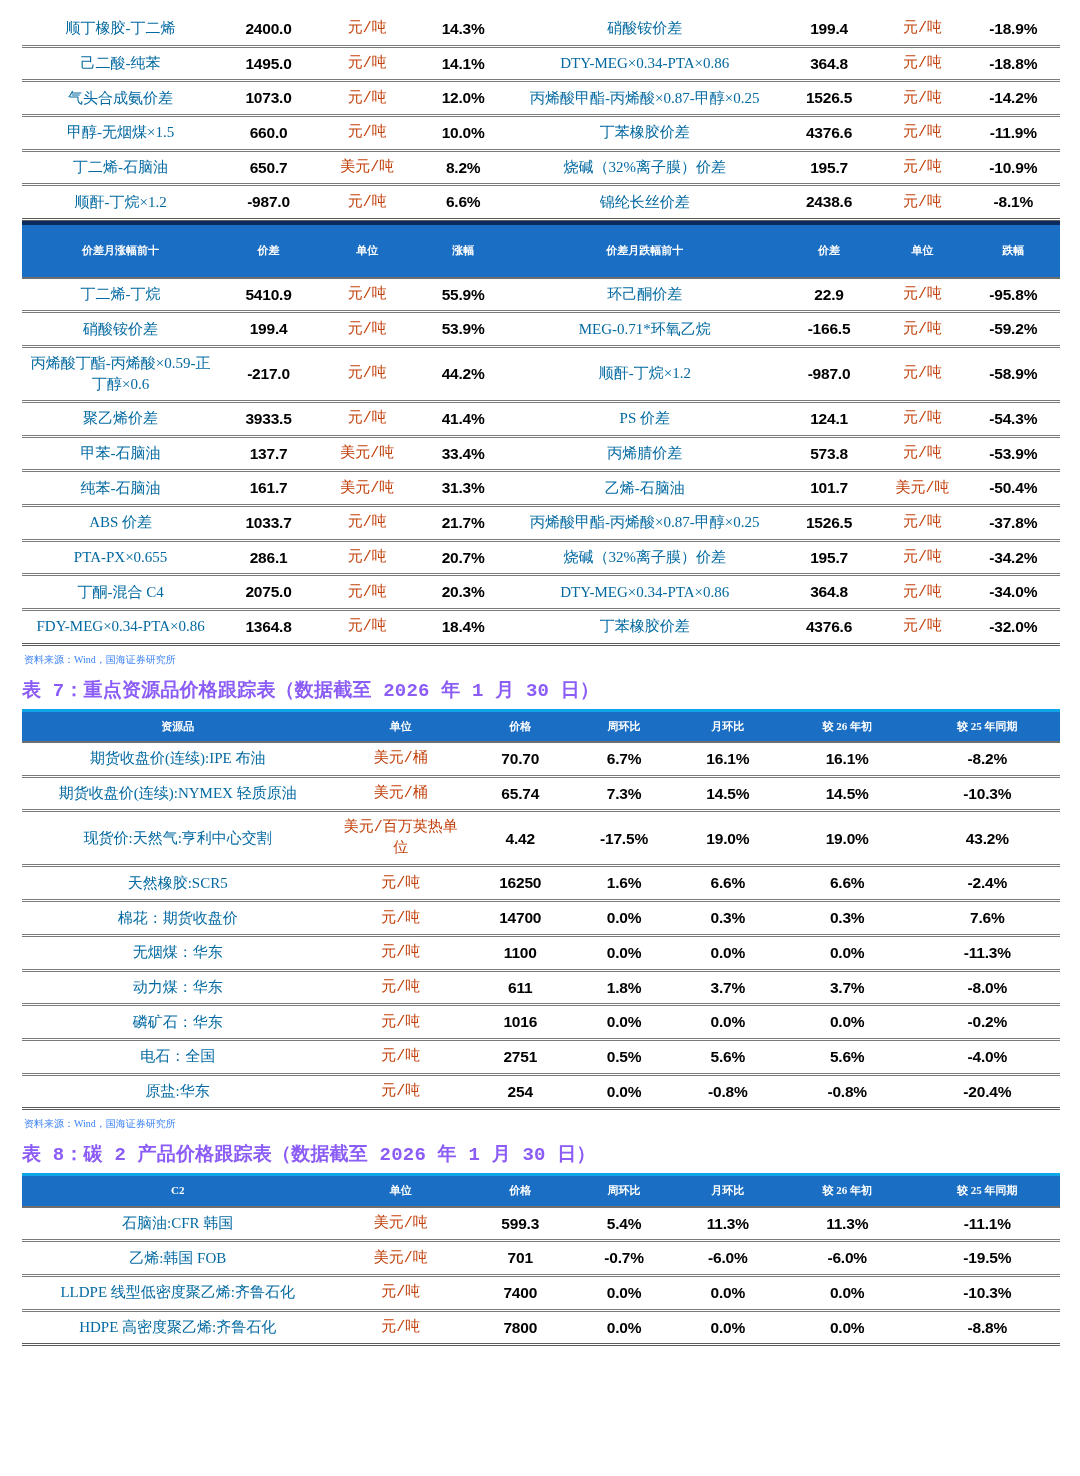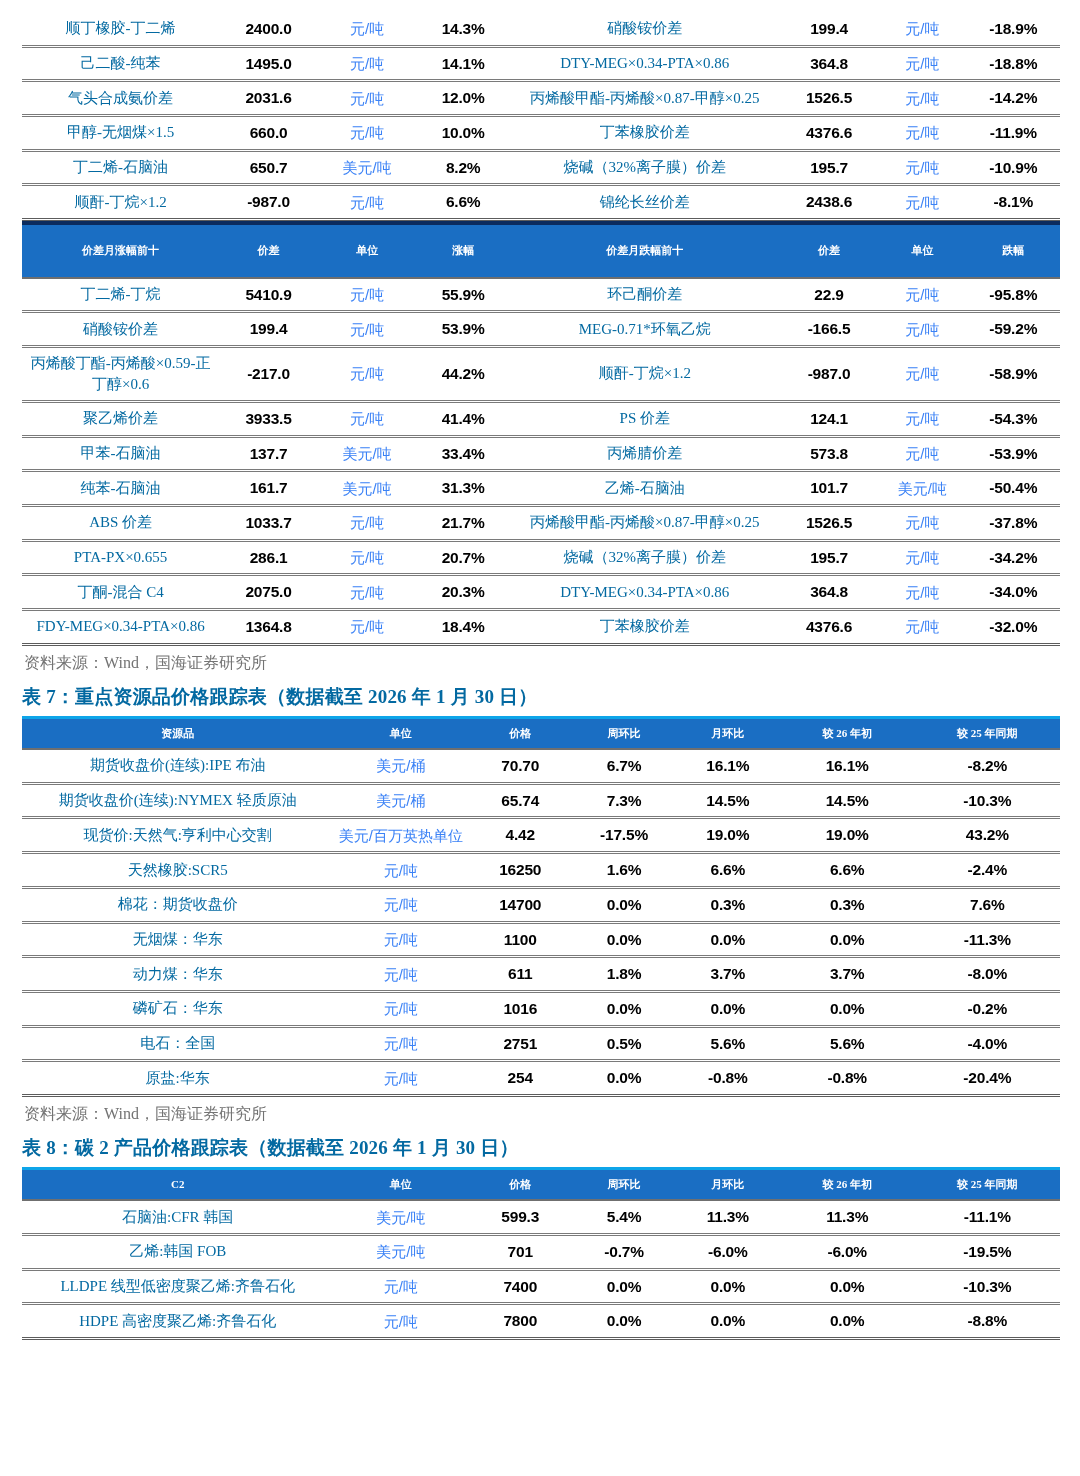--- a/index.html
+++ b/index.html
@@ -9,38 +9,38 @@
     color:#111111;
   }
   .page{padding:10px 20px 0 22px;}
   table{border-collapse:collapse;width:100%;table-layout:fixed;}
   td,th{text-align:center;vertical-align:middle;padding:5px 4px;font-size:15px;line-height:1.4;word-wrap:break-word;}
   tbody tr{border-bottom:3px double #7a7a7a;}
   tbody tr:last-child{border-bottom:3px double #5c5c5c;}
   
   td.name{font-family:"Liberation Serif", serif;color:#0369a1;}
   td.num{font-family:"Liberation Sans", sans-serif;font-weight:700;font-size:15.5px;letter-spacing:-0.2px;color:#000;}
-  td.unit{font-family:Liberation Sans, sans-serif;color:#3b82f6;}
+  td.unit{font-family:Liberation Mono, monospace;color:#c2410c;}
   
   thead th{
     background:#1A6EC3;color:#ffffff;font-weight:700;
     font-family:"Liberation Serif", serif;font-size:11px;
     border-top:4px solid #0B2B5E;border-bottom:2px solid #6f6f6f;
   }
   .tblA thead th{padding:18px 4px;}
   .tblB thead th{padding:7px 10px;border-top:3px solid #0ea5e9;}
   .tblA-cont{margin-bottom:0;}
   .tblA-cont tbody tr:first-child td{padding-top:8px;}
   .source{
-    font-size:16px;margin:7px 0 6px 2px;color:#737373;
+    font-size:10px;margin:7px 0 6px 2px;color:#3b82f6;
     font-family:"Liberation Serif", serif;
   }
   .tbl-title{
-    font-size:19px;font-weight:700;margin:10px 0 6px 0;color:#0369a1;
-    font-family:Liberation Serif, serif;letter-spacing:0.2px;
+    font-size:19px;font-weight:700;margin:10px 0 6px 0;color:#8b5cf6;
+    font-family:Liberation Mono, monospace;letter-spacing:0.2px;
   }
   .tblB{margin-top:2px;}
 </style>
 </head>
 <body>
 
 <div class="page">
 
   <table class="tblA tblA-cont">
     <colgroup>
@@ -69,21 +69,21 @@
           <td class="num">1495.0</td>
           <td class="unit">元/吨</td>
           <td class="num">14.1%</td>
           <td class="name">DTY-MEG×0.34-PTA×0.86</td>
           <td class="num">364.8</td>
           <td class="unit">元/吨</td>
           <td class="num">-18.8%</td>
         </tr>
         <tr>
           <td class="name">气头合成氨价差</td>
-          <td class="num">2031.6</td>
+          <td class="num">1073.0</td>
           <td class="unit">元/吨</td>
           <td class="num">12.0%</td>
           <td class="name">丙烯酸甲酯-丙烯酸×0.87-甲醇×0.25</td>
           <td class="num">1526.5</td>
           <td class="unit">元/吨</td>
           <td class="num">-14.2%</td>
         </tr>
         <tr>
           <td class="name">甲醇-无烟煤×1.5</td>
           <td class="num">660.0</td>

